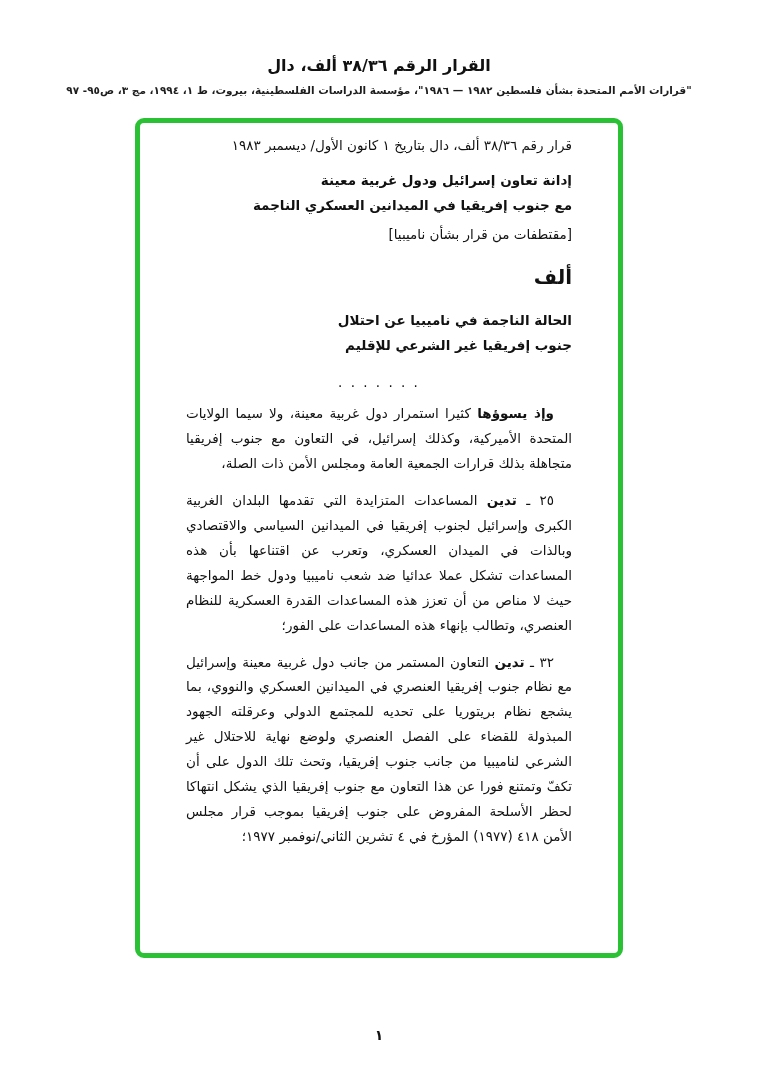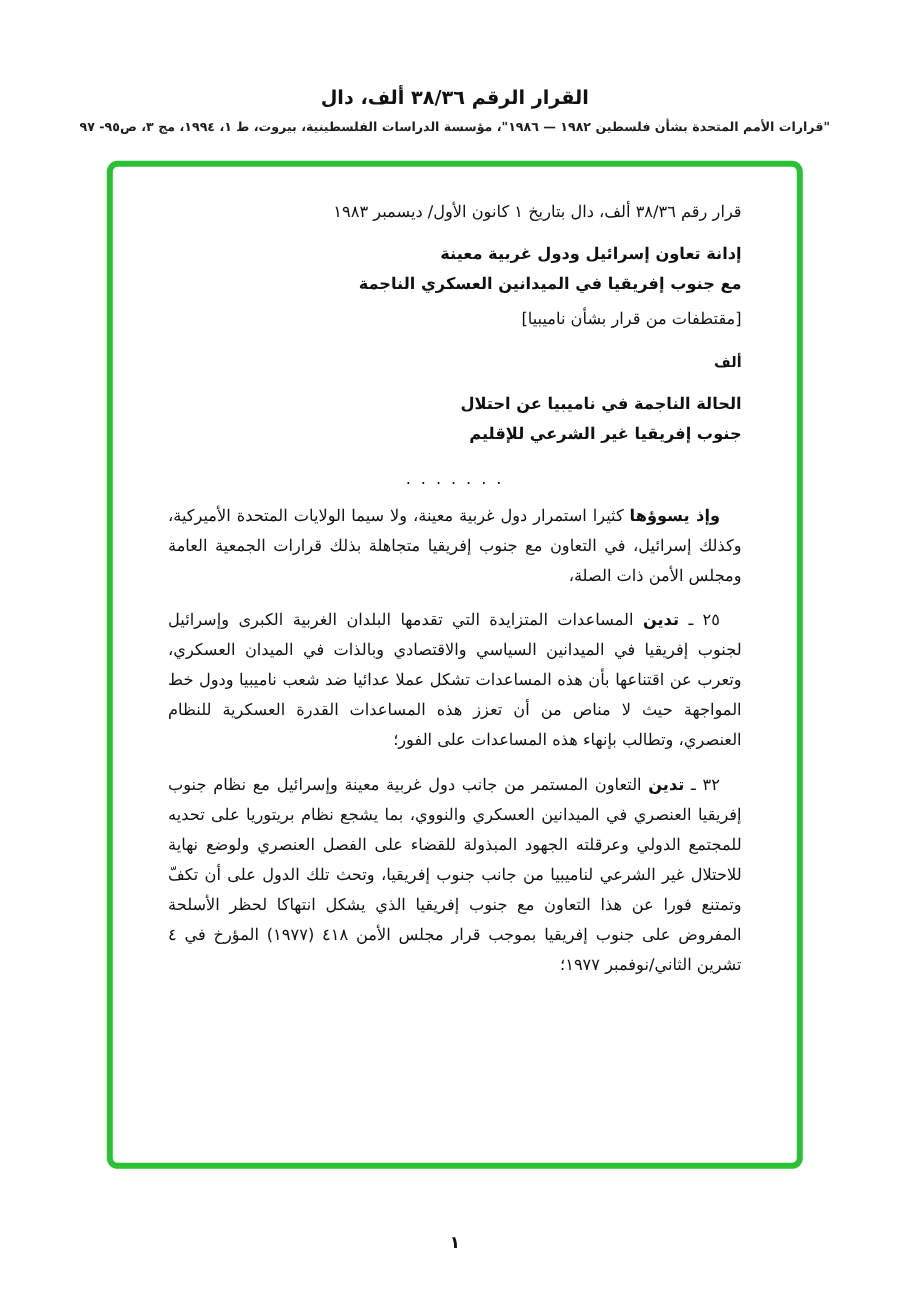--- a/index.html
+++ b/index.html
@@ -13,57 +13,57 @@
     overflow: hidden;
   }
   .page {
     width: 758px;
     height: 1078px;
     position: relative;
   }
   .doc-header {
     direction: rtl;
     text-align: center;
-    padding-top: 72px;
+    padding-top: 56px;
   }
   .doc-title {
     font-size: 16px;
     font-weight: bold;
     letter-spacing: 0.2px;
   }
   .doc-source {
     margin-top: 9px;
     font-size: 10.5px;
     font-weight: bold;
     color: #1d1d1d;
     padding: 0 30px;
   }
   .content-frame {
     direction: rtl;
-    width: 580px;
+    width: 488px;
     min-height: 840px;
     margin: 22px auto 0 auto;
     border: 5px solid #2bc135;
     border-radius: 9px;
-    padding: 26px 46px 24px 46px;
+    padding: 10px 46px 24px 46px;
     font-size: 13.5px;
     line-height: 1.85;
     text-align: justify;
   }
   .intro-par {
     text-align: justify;
     margin-bottom: 10px;
   }
   .center-block { text-align: right; }
   .bold { font-weight: bold; }
   .doc-heading { margin-bottom: 4px; }
   .excerpt-note { margin-bottom: 12px; }
   .section-letter {
     margin: 12px 0 12px 0;
-    font-size: 12px;
+    font-size: 20px;
   }
   .subheading { margin-bottom: 12px; }
   .salutation {
     text-align: right;
     text-indent: 18px;
     margin-bottom: 2px;
   }
   .dots-line {
     text-align: center;
     letter-spacing: 2px;

